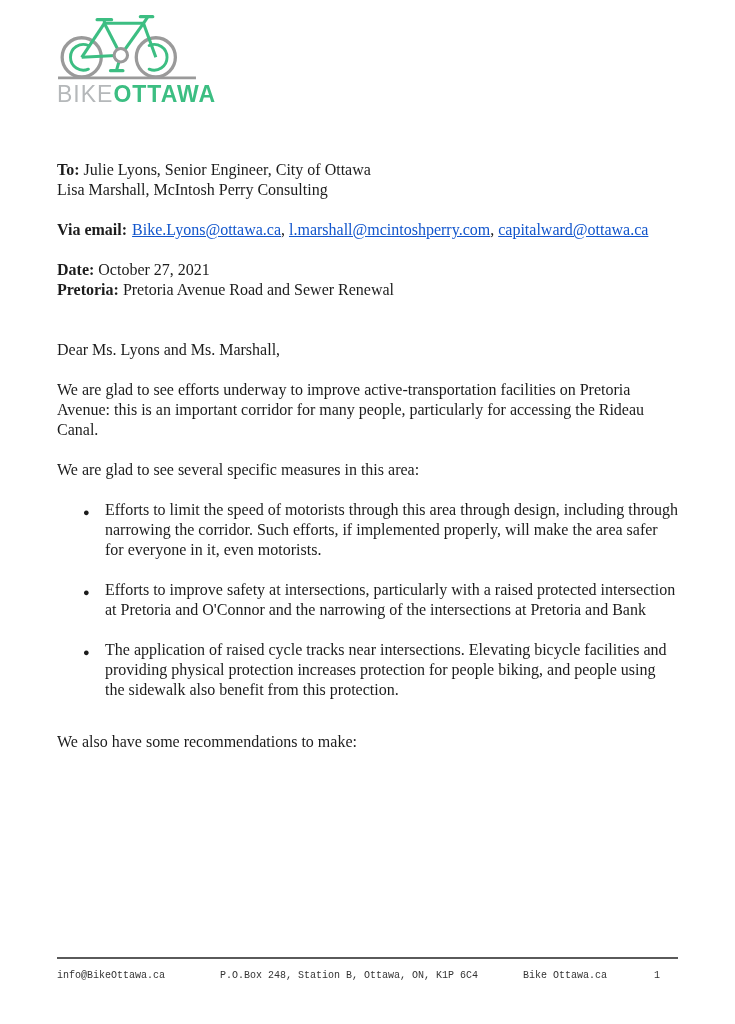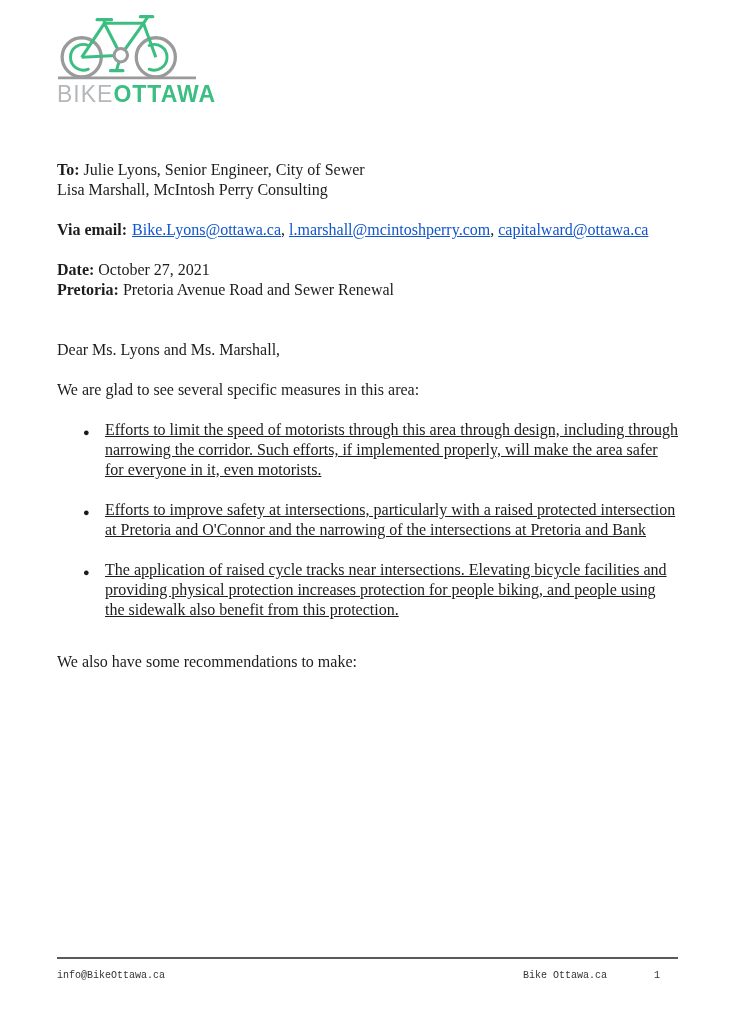--- a/index.html
+++ b/index.html
@@ -35,21 +35,21 @@
     font-size:16px;line-height:20px;
   }
   .line{margin:0;}
   .gap-above{margin-top:20px;}
   .lbl{font-weight:bold;}
   .via-lbl{margin-right:5px;}
   p{margin:20px 0 0 0;}
   p.salutation{margin-top:40px;}
   p.recommendations{margin-top:32px;}
   a.email-link{color:var(--blue);text-decoration:underline;cursor:pointer;}
-  ul.bullets{list-style:none;margin:20px 0 0 0;padding:0;text-decoration:underline;}
+  ul.bullets{list-style:none;margin:20px 0 0 0;padding:0;}
   ul.bullets li{
     position:relative;padding-left:48px;margin:0 0 20px 0;
   }
   ul.bullets li:last-child{margin-bottom:0;}
   ul.bullets li::before{
     content:"●";
     position:absolute;left:26px;top:2px;
     font-size:11px;color:var(--ink);
   }
   
@@ -103,54 +103,56 @@
       <circle cx="62" cy="40" r="6.5" fill="#ffffff" stroke="#9a9a9a" stroke-width="3"></circle>
     </svg>
     <div class="logo-text">
       <span class="bike">BIKE</span><span class="ottawa">OTTAWA</span>
     </div>
   </div>
 
   <div class="content">
 
     <div class="line">
-      <span class="lbl">To:</span><span> Julie Lyons, Senior Engineer, City of Sewer</span>
+      <span class="lbl">To:</span><span> Julie Lyons, Senior Engineer, City of Ottawa</span>
     </div>
     <div class="line">
       <span>Lisa Marshall, McIntosh Perry Consulting</span>
     </div>
 
 
     <div class="line gap-above">
       <span class="lbl via-lbl">Via email:</span><span><a class="email-link" href="#">Bike.Lyons@ottawa.ca</a><span>, </span><a class="email-link" href="#">l.marshall@mcintoshperry.com</a><span>, </span><a class="email-link" href="#">capitalward@ottawa.ca</a></span>
     </div>
 
     <div class="line gap-above">
       <span class="lbl">Date:</span><span> October 27, 2021</span>
     </div>
     <div class="line">
       <span class="lbl">Pretoria:</span><span> Pretoria Avenue Road and Sewer Renewal</span>
     </div>
 
     <p class="salutation">Dear Ms. Lyons and Ms. Marshall,</p>
 
 
+    <p>We are glad to see efforts underway to improve active-transportation facilities on Pretoria Avenue: this is an important corridor for many people, particularly for accessing the Rideau Canal.</p>
 
     <p>We are glad to see several specific measures in this area:</p>
 
     <ul class="bullets">
         <li>Efforts to limit the speed of motorists through this area through design, including through narrowing the corridor. Such efforts, if implemented properly, will make the area safer for everyone in it, even motorists.</li>
         <li>Efforts to improve safety at intersections, particularly with a raised protected intersection at Pretoria and O'Connor and the narrowing of the intersections at Pretoria and Bank</li>
         <li>The application of raised cycle tracks near intersections. Elevating bicycle facilities and providing physical protection increases protection for people biking, and people using the sidewalk also benefit from this protection.</li>
       </ul>
 
     <p class="recommendations">We also have some recommendations to make:</p>
 
   </div>
 
   <div class="footer-rule"></div>
   <div class="footer">
     <span class="f-item f-email">info@BikeOttawa.ca</span>
+    <span class="f-item f-address">P.O.Box 248, Station B, Ottawa, ON, K1P 6C4</span>
     <span class="f-item f-site">Bike Ottawa.ca</span>
     <span class="f-item f-page">1</span>
   </div>
 
 </div>
 
 </body></html>

